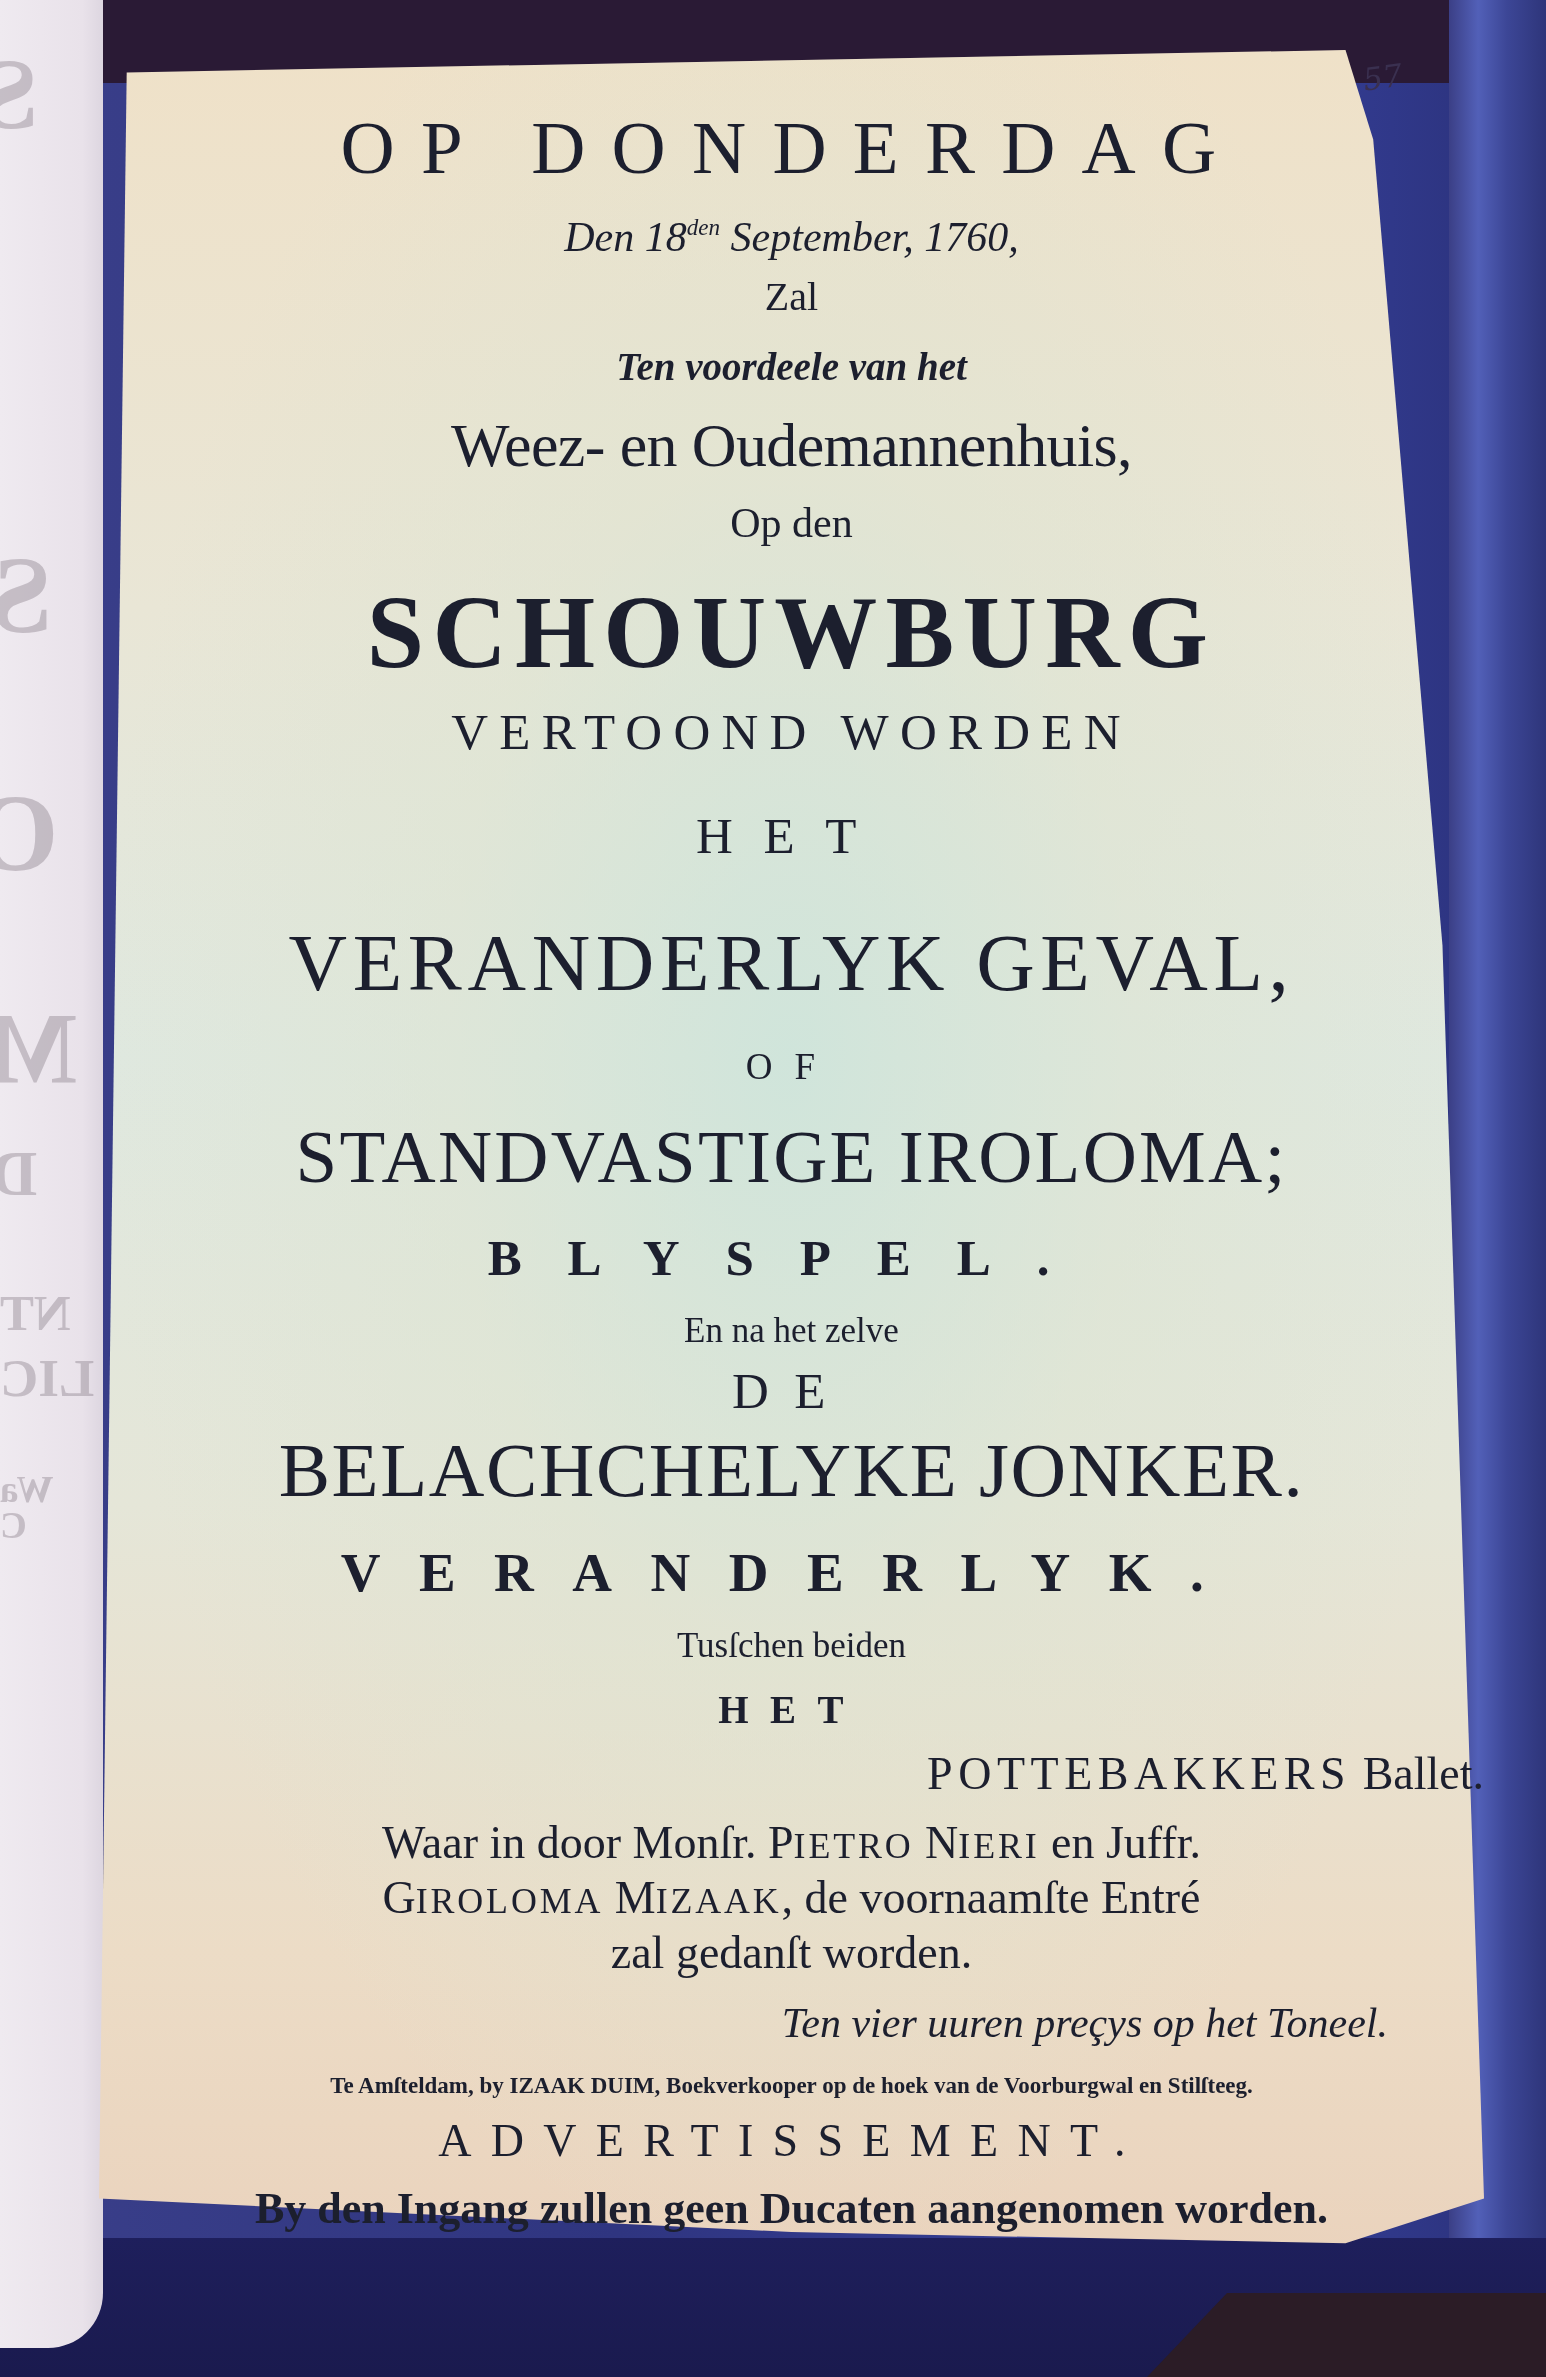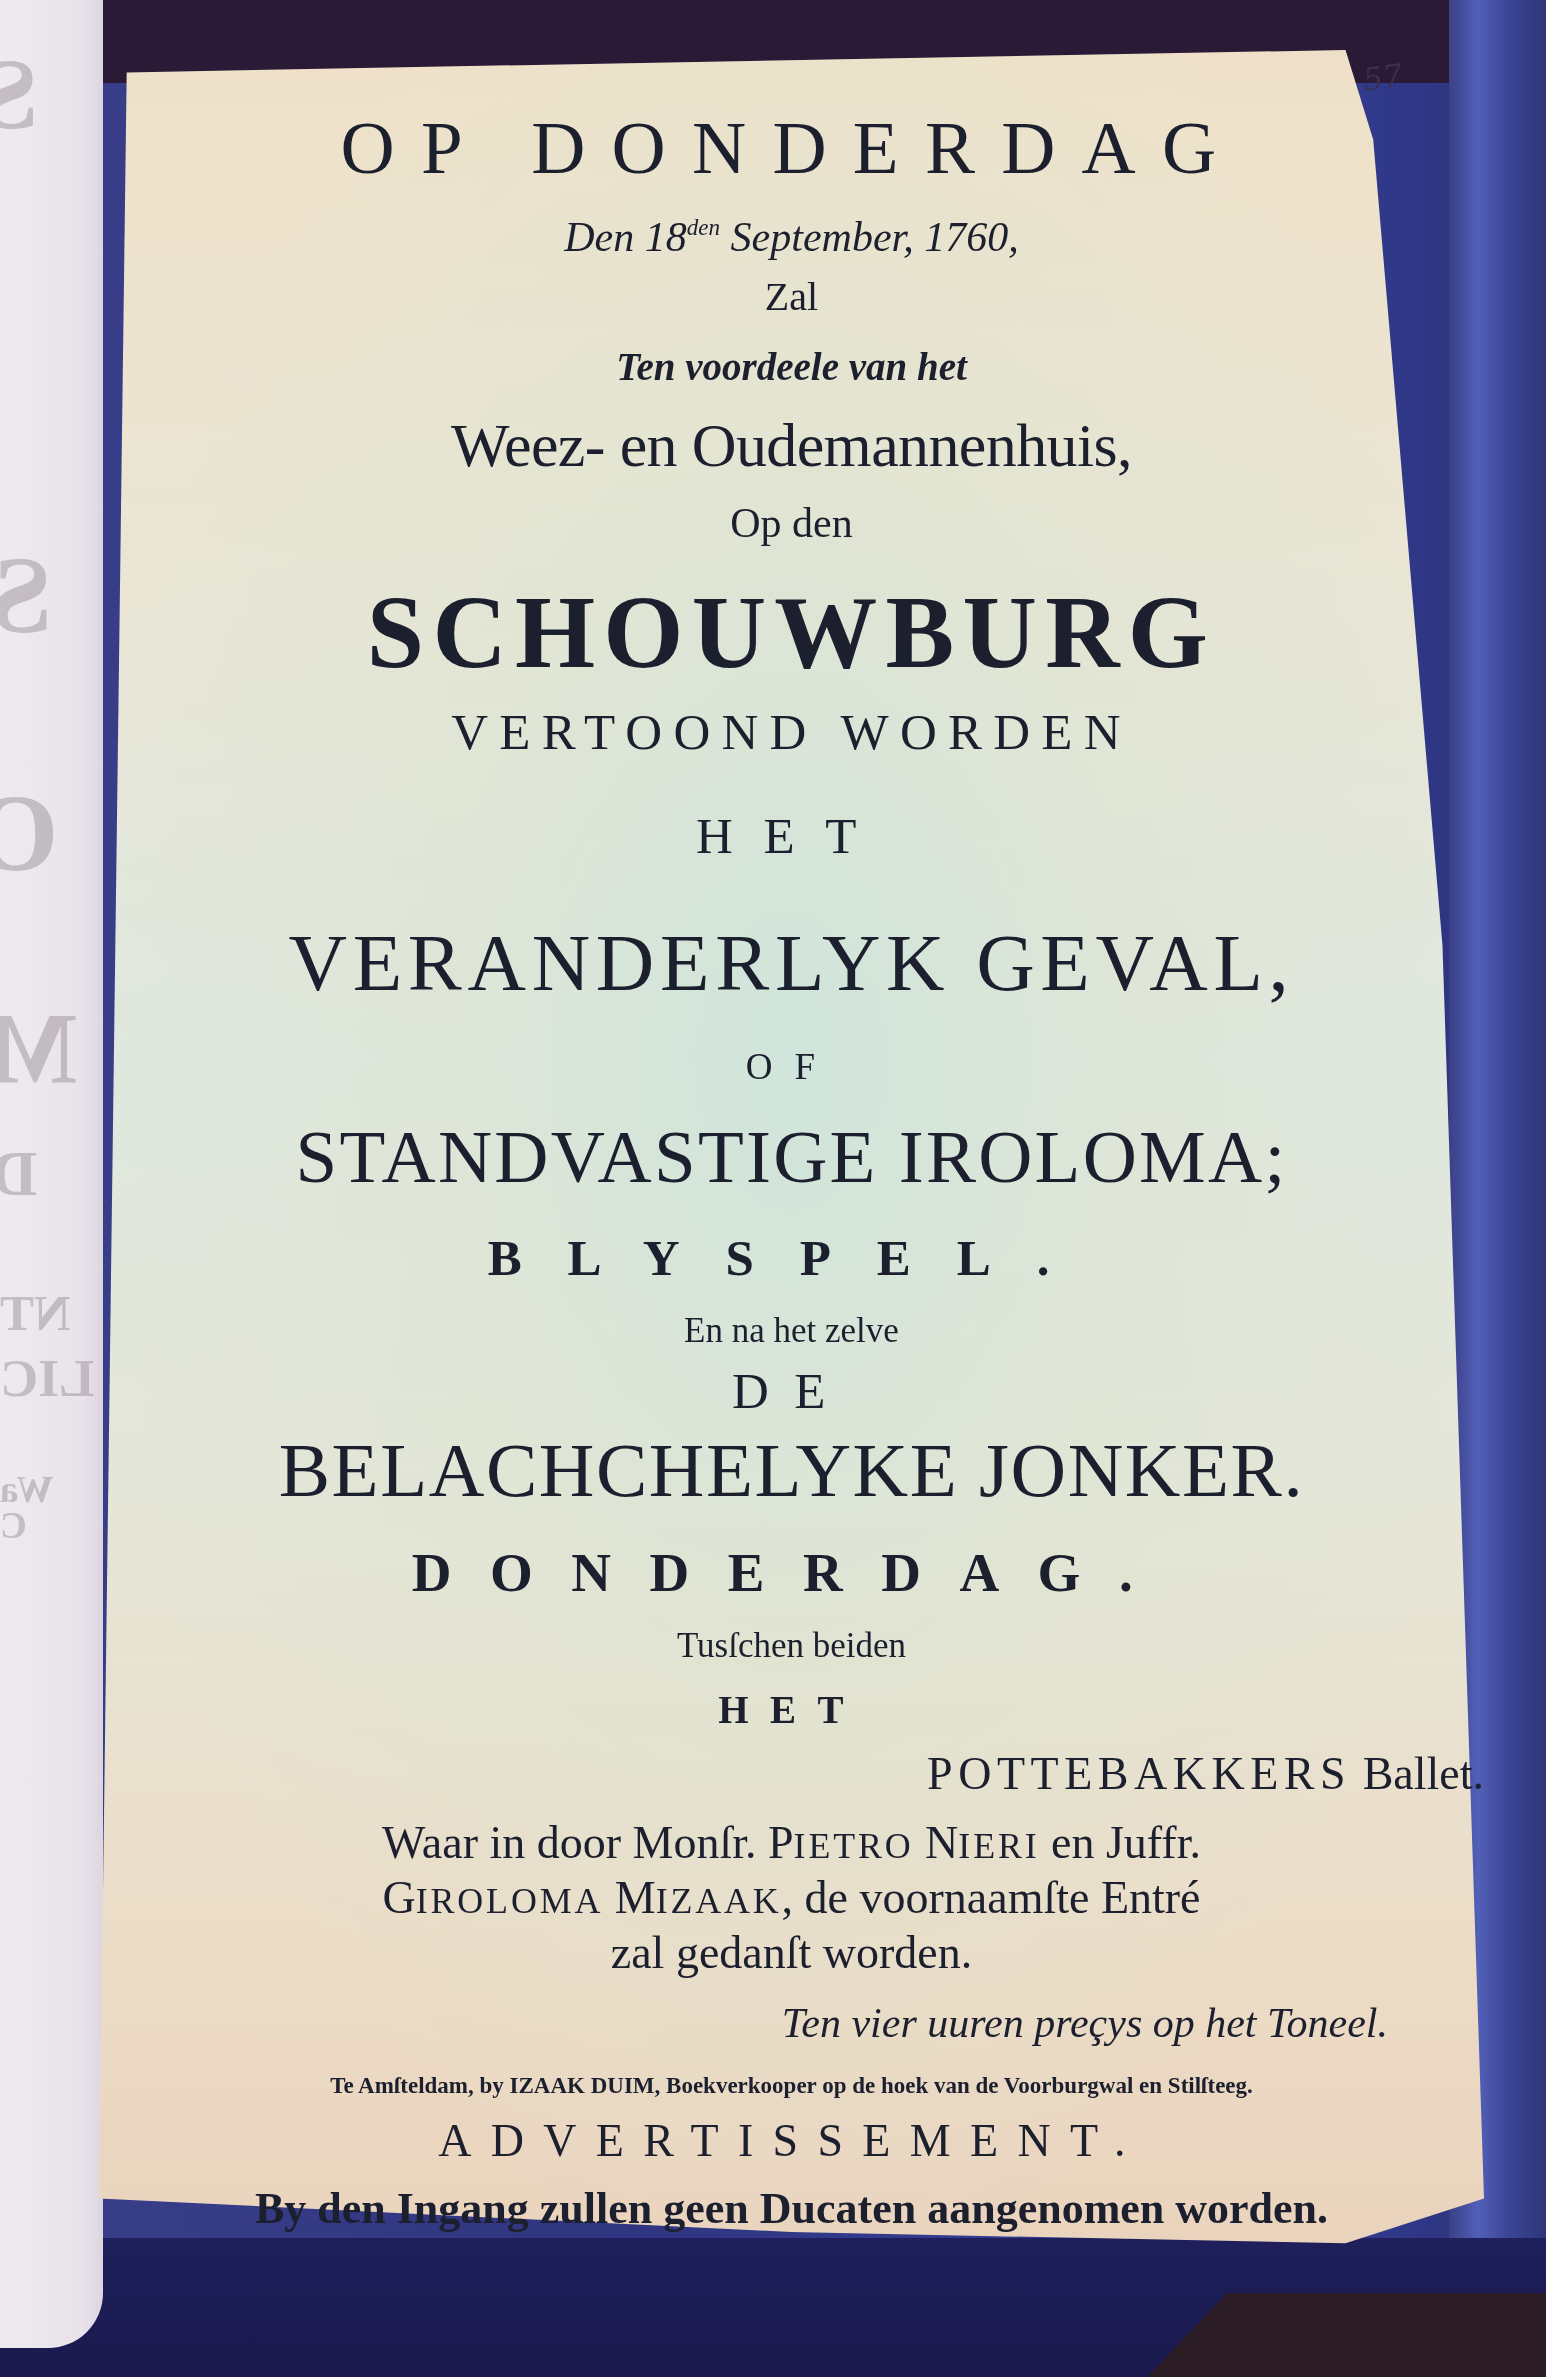--- a/index.html
+++ b/index.html
@@ -111,21 +111,21 @@
   <div class="line" style="top:1064px; font-size:75px; letter-spacing:0.03em;">STANDVASTIGE IROLOMA;</div>
 
   <div class="line" style="top:1179px; font-size:51px; letter-spacing:0.9em; font-weight:bold;">BLYSPEL.</div>
 
   <div class="line" style="top:1261px; font-size:35px;">En na het zelve</div>
 
   <div class="line" style="top:1312px; font-size:51px; letter-spacing:0.5em;">DE</div>
 
   <div class="line" style="top:1376px; font-size:77px; letter-spacing:0.02em;">BELACHCHELYKE JONKER.</div>
 
-  <div class="line" style="top:1491px; font-size:55px; letter-spacing:0.7em; font-weight:bold;">DONDERDAG.</div>
+  <div class="line" style="top:1491px; font-size:55px; letter-spacing:0.7em; font-weight:bold;">VERANDERLYK.</div>
 
   <div class="line" style="top:1576px; font-size:35px;">Tusſchen beiden</div>
 
   <div class="line" style="top:1637px; font-size:39px; letter-spacing:0.55em; font-weight:bold;">HET</div>
 
   <div class="line" style="top:1697px; font-size:46px;text-align:right;">
     <span style="letter-spacing:0.12em;">POTTEBAKKERS</span><span> Ballet.</span>
   </div>
 
   <div class="line" style="top:1766px; font-size:46px;">

